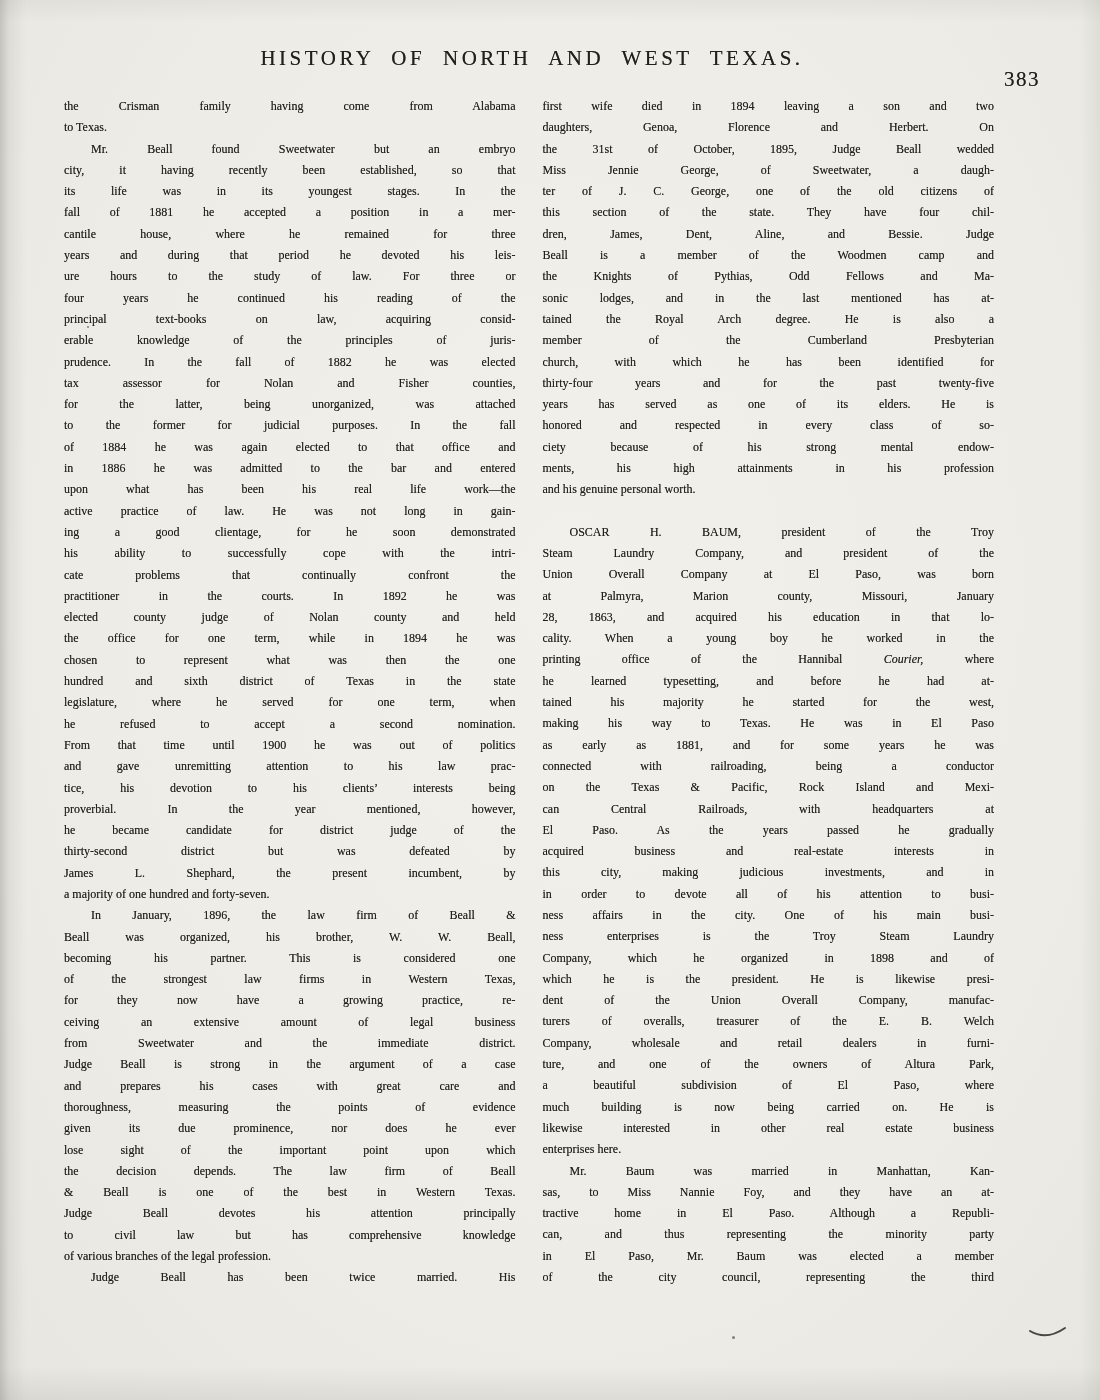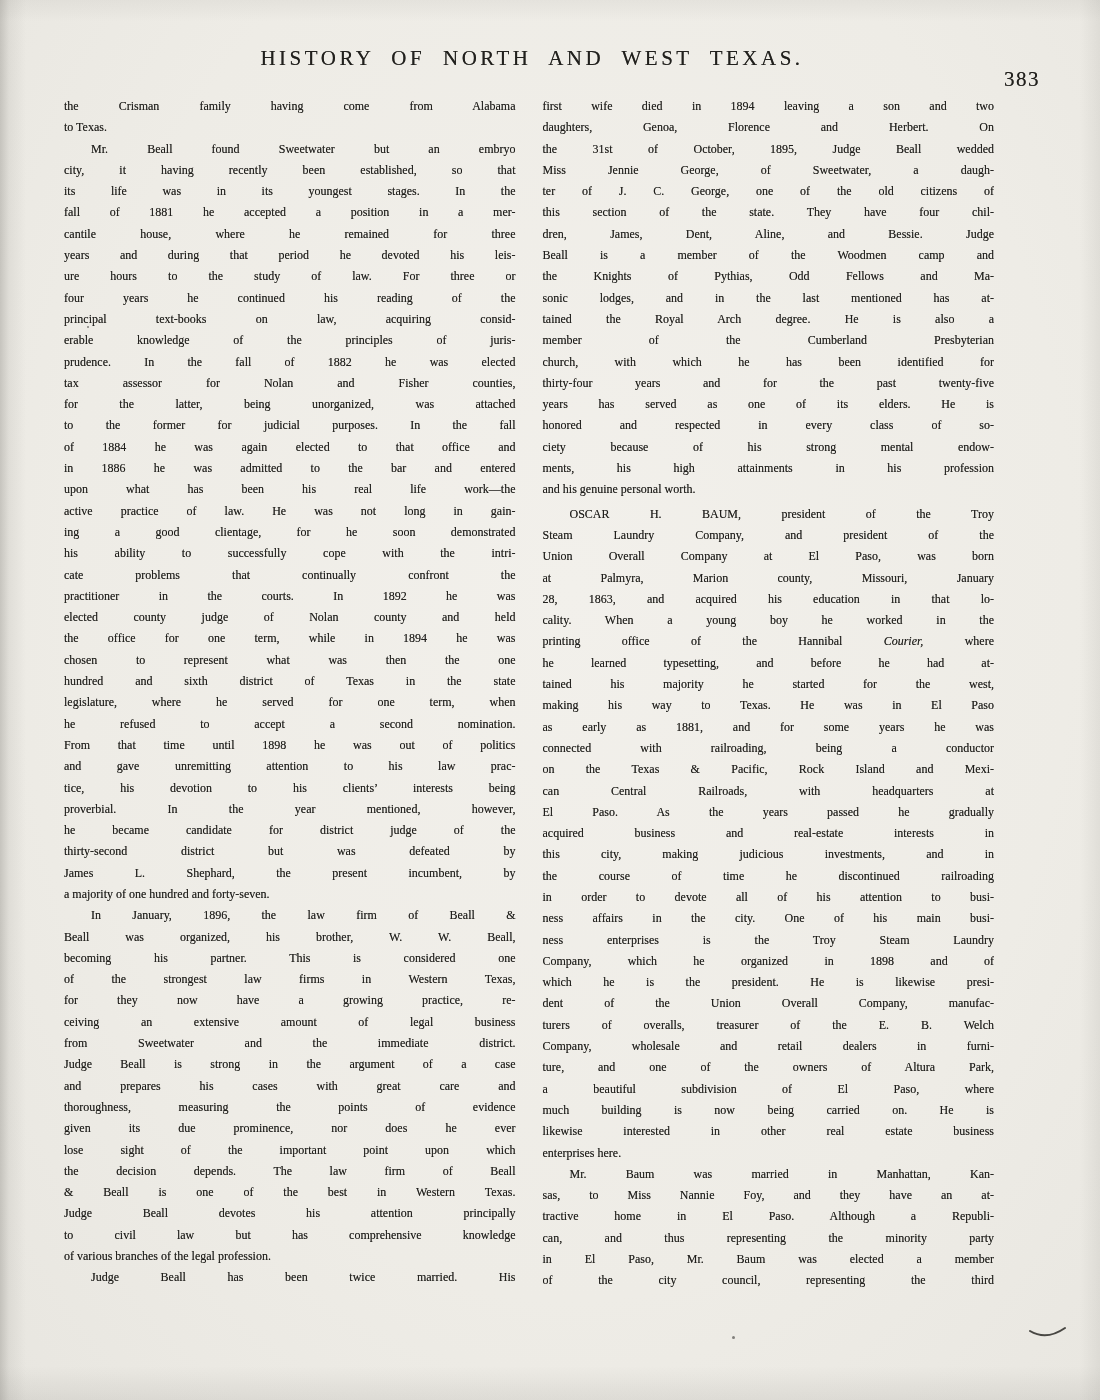--- a/index.html
+++ b/index.html
@@ -36,21 +36,21 @@
   }
   .col {
     flex: 1; min-width: 0;
     font-size: 12px; line-height: 21.3px;
     text-shadow: 0 0 0.4px rgba(33,32,29,0.55);
     font-feature-settings: "onum" 1, "liga" 1;
   }
   .line { text-align: justify; text-align-last: justify; }
   .line.last { text-align-last: left; }
   .para.indent > .line:first-child { text-indent: 27px; }
-  .para.section { margin-top: 3px; }
+  .para.section { margin-top: 21px; }
   .italic { font-style: italic; }
   .pen-mark { position: absolute; left: 1028px; top: 1326px; }
   .speck { position: absolute; background: rgba(40,39,36,0.55); border-radius: 50%; }
   .speck.s1 { left: 732px; top: 1336px; width: 3px; height: 3px; }
   .speck.s2 { left: 87px;  top: 326px;  width: 2px; height: 2px; }
 </style>
 </head>
 <body>
 
 <div class="page" style="color: rgb(33, 32, 29);">
@@ -87,21 +87,21 @@
           <div class="line">ing a good clientage, for he soon demonstrated</div>
           <div class="line">his ability to successfully cope with the intri-</div>
           <div class="line">cate problems that continually confront the</div>
           <div class="line">practitioner in the courts. In 1892 he was</div>
           <div class="line">elected county judge of Nolan county and held</div>
           <div class="line">the office for one term, while in 1894 he was</div>
           <div class="line">chosen to represent what was then the one</div>
           <div class="line">hundred and sixth district of Texas in the state</div>
           <div class="line">legislature, where he served for one term, when</div>
           <div class="line">he refused to accept a second nomination.</div>
-          <div class="line">From that time until 1898 he was out of politics</div>
+          <div class="line">From that time until 1900 he was out of politics</div>
           <div class="line">and gave unremitting attention to his law prac-</div>
           <div class="line">tice, his devotion to his clients’ interests being</div>
           <div class="line">proverbial. In the year mentioned, however,</div>
           <div class="line">he became candidate for district judge of the</div>
           <div class="line">thirty-second district but was defeated by</div>
           <div class="line">James L. Shephard, the present incumbent, by</div>
           <div class="line last">a majority of one hundred and forty-seven.</div>
         </div>
         <div class="para indent">
           <div class="line">In January, 1896, the law firm of Beall &amp;</div>
@@ -159,21 +159,20 @@
           <div class="line">he learned typesetting, and before he had at-</div>
           <div class="line">tained his majority he started for the west,</div>
           <div class="line">making his way to Texas. He was in El Paso</div>
           <div class="line">as early as 1881, and for some years he was</div>
           <div class="line">connected with railroading, being a conductor</div>
           <div class="line">on the Texas &amp; Pacific, Rock Island and Mexi-</div>
           <div class="line">can Central Railroads, with headquarters at</div>
           <div class="line">El Paso. As the years passed he gradually</div>
           <div class="line">acquired business and real-estate interests in</div>
           <div class="line">this city, making judicious investments, and in</div>
-          <div class="line">the course of time he discontinued railroading</div>
           <div class="line">in order to devote all of his attention to busi-</div>
           <div class="line">ness affairs in the city. One of his main busi-</div>
           <div class="line">ness enterprises is the Troy Steam Laundry</div>
           <div class="line">Company, which he organized in 1898 and of</div>
           <div class="line">which he is the president. He is likewise presi-</div>
           <div class="line">dent of the Union Overall Company, manufac-</div>
           <div class="line">turers of overalls, treasurer of the E. B. Welch</div>
           <div class="line">Company, wholesale and retail dealers in furni-</div>
           <div class="line">ture, and one of the owners of Altura Park,</div>
           <div class="line">a beautiful subdivision of El Paso, where</div>

